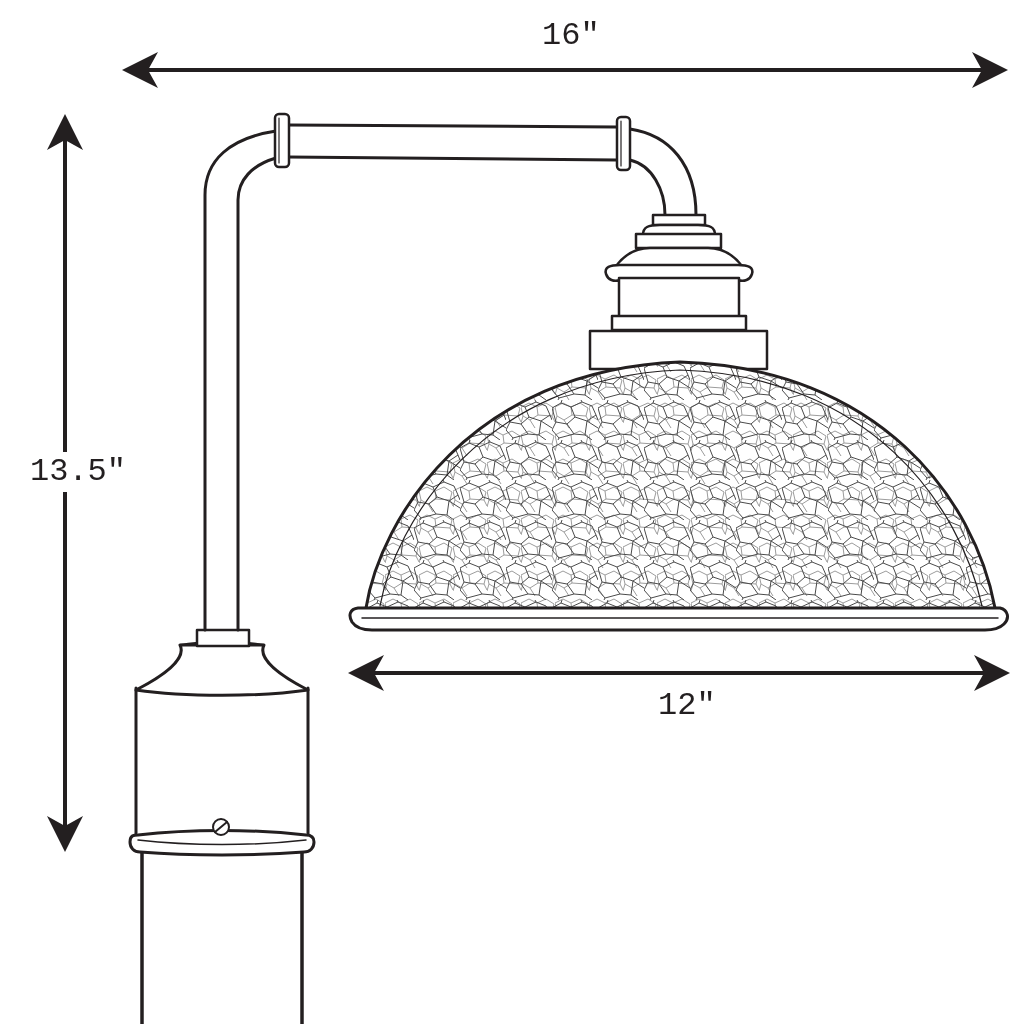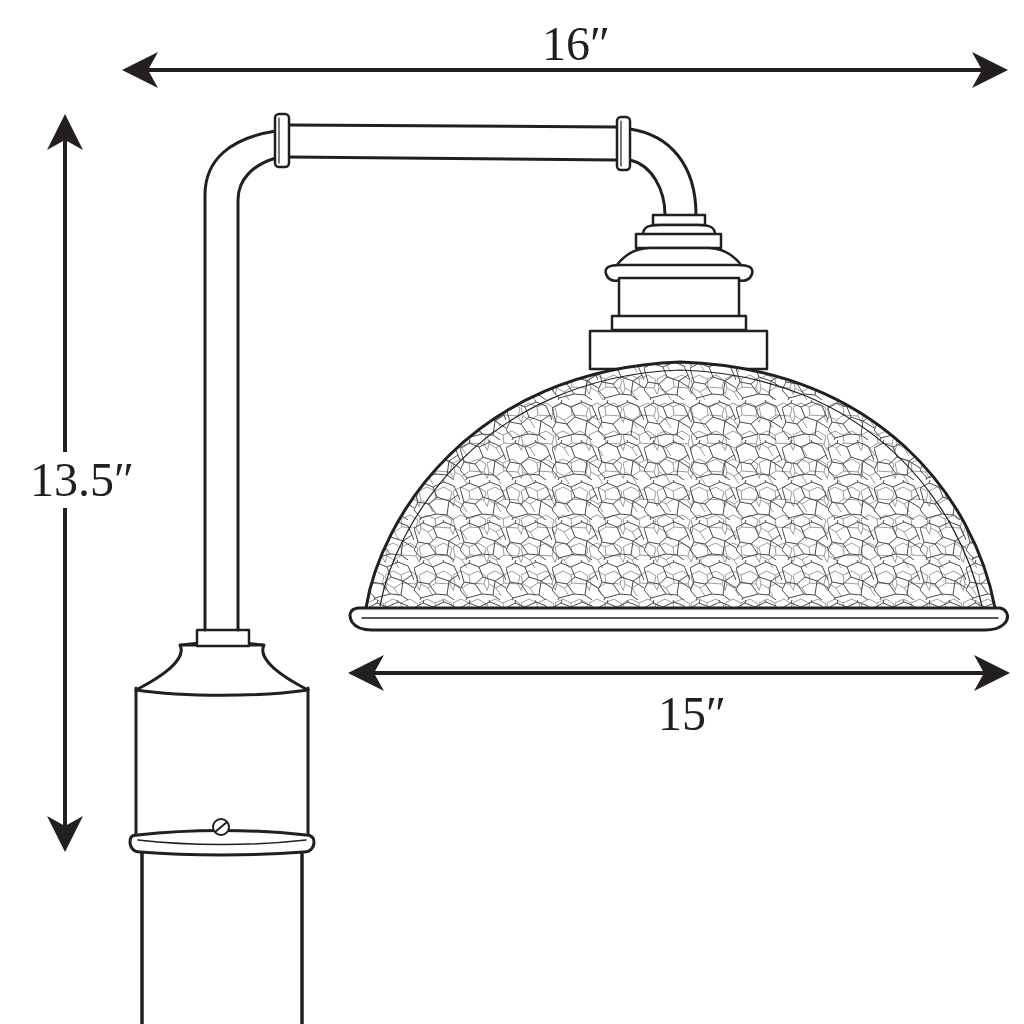--- a/index.html
+++ b/index.html
@@ -1,21 +1,21 @@
 <!DOCTYPE html>
 <html><head>
   <meta charset="utf-8">
   <style>
     html, body { margin: 0; padding: 0; background: #ffffff; }
     body { width: 1024px; height: 1024px; overflow: hidden; position: relative; }
     #canvas { position: absolute; left: 0; top: 0; width: 1024px; height: 1024px; }
     .dim-label {
       position: absolute;
-      font-family: Liberation Serif, serif;
-      font-size: 48px;
+      font-family: Liberation Mono, monospace;
+      font-size: 32px;
       color: #231f20;
       line-height: 1;
       background: #ffffff;
       padding: 0 6px;
       white-space: nowrap;
     }
     #label-width-total { left: 536px; top: 20px; }
     #label-height { left: 16px; top: 452px; padding: 4px 0; margin-left: 14px; }
     #label-shade { left: 652px; top: 690px; }
     svg .ink { stroke: #231f20; fill: none; stroke-linejoin: round; stroke-linecap: round; }
@@ -127,14 +127,14 @@
       <path class="ink" d="M366,608 C380,520 470,370 680,362 C880,368 975,500 995,608" stroke-width="3"></path>
       <path class="ink" d="M380,606 C395,525 480,378 680,370 C870,376 960,505 982,606" stroke-width="1.2"></path>
 
       <path class="ink fill-w" d="M358,608 L1000,608 C1008,610 1010,618 1004,624 C1000,628 992,630 985,630 L372,630 C364,630 356,628 352,622 C348,615 350,609 358,608 Z" stroke-width="3"></path>
       <line class="ink" x1="362" y1="618" x2="998" y2="618" stroke-width="1.5"></line>
     </g>
   </svg>
 
   <div id="label-width-total" class="dim-label">16″</div>
   <div id="label-height" class="dim-label">13.5″</div>
-  <div id="label-shade" class="dim-label">15″</div>
+  <div id="label-shade" class="dim-label">12″</div>
 </div>
 
 </body></html>

